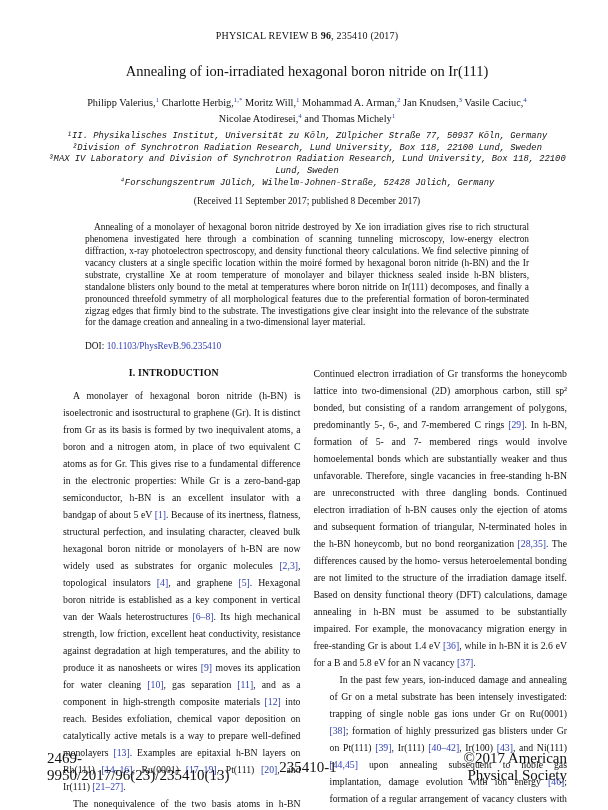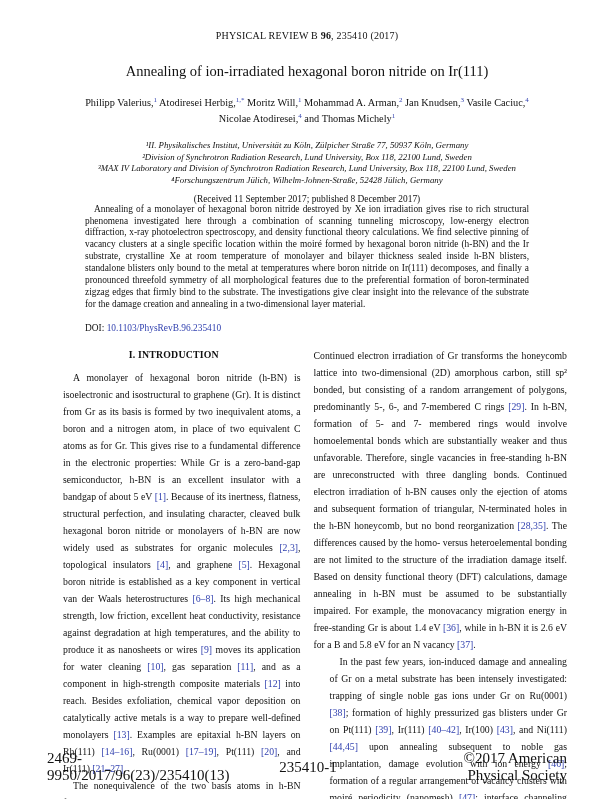--- a/index.html
+++ b/index.html
@@ -28,32 +28,32 @@
     margin:0 0 14px 0;
     line-height:1.2;
   }
   .authors{
     text-align:center;
     font-size:10.3px;
     line-height:13px;
   }
   .authors sup.sup{font-size:7px;}
   .sup.link{color:#2f3fae;}
-  .affils{margin-top:15px;}
+  .affils{margin-top:6px;font-family:Liberation Mono, monospace;}
   .affil{
     text-align:center;
     font-style:italic;
     font-size:8.8px;
     line-height:11.6px;
   }
   .received{
     text-align:center;
     font-size:9.4px;
     margin-top:7px;
-    margin-bottom:0;
+    margin-bottom:16px;
   }
   .abstract{
     margin:0 38px 0 38px;
     font-size:9.35px;
     line-height:11.9px;
     text-align:justify;
     text-indent:9px;
     hyphens:auto;
   }
   .doi-line{
@@ -107,21 +107,21 @@
 </style>
 </head>
 <body>
 
 <div class="page">
 
   <div class="journal-line"><span>PHYSICAL REVIEW B </span><b>96</b><span>, 235410 (2017)</span></div>
 
   <h1 class="title">Annealing of ion-irradiated hexagonal boron nitride on Ir(111)</h1>
 
-  <div class="authors"><span>Philipp Valerius,</span><sup class="sup link">1</sup><span> Atodiresei Herbig,</span><sup class="sup link">1,*</sup><span> Moritz Will,</span><sup class="sup link">1</sup><span> Mohammad A. Arman,</span><sup class="sup link">2</sup><span> Jan Knudsen,</span><sup class="sup link">3</sup><span> Vasile Caciuc,</span><sup class="sup link">4</sup></div>
+  <div class="authors"><span>Philipp Valerius,</span><sup class="sup link">1</sup><span> Charlotte Herbig,</span><sup class="sup link">1,*</sup><span> Moritz Will,</span><sup class="sup link">1</sup><span> Mohammad A. Arman,</span><sup class="sup link">2</sup><span> Jan Knudsen,</span><sup class="sup link">3</sup><span> Vasile Caciuc,</span><sup class="sup link">4</sup></div>
   <div class="authors"><span>Nicolae Atodiresei,</span><sup class="sup link">4</sup><span> and Thomas Michely</span><sup class="sup link">1</sup></div>
 
   <div class="affils">
     <div class="affil">¹II. Physikalisches Institut, Universität zu Köln, Zülpicher Straße 77, 50937 Köln, Germany</div>
     <div class="affil">²Division of Synchrotron Radiation Research, Lund University, Box 118, 22100 Lund, Sweden</div>
     <div class="affil">³MAX IV Laboratory and Division of Synchrotron Radiation Research, Lund University, Box 118, 22100 Lund, Sweden</div>
     <div class="affil">⁴Forschungszentrum Jülich, Wilhelm-Johnen-Straße, 52428 Jülich, Germany</div>
   </div>
 
   <div class="received">(Received 11 September 2017; published 8 December 2017)</div>

